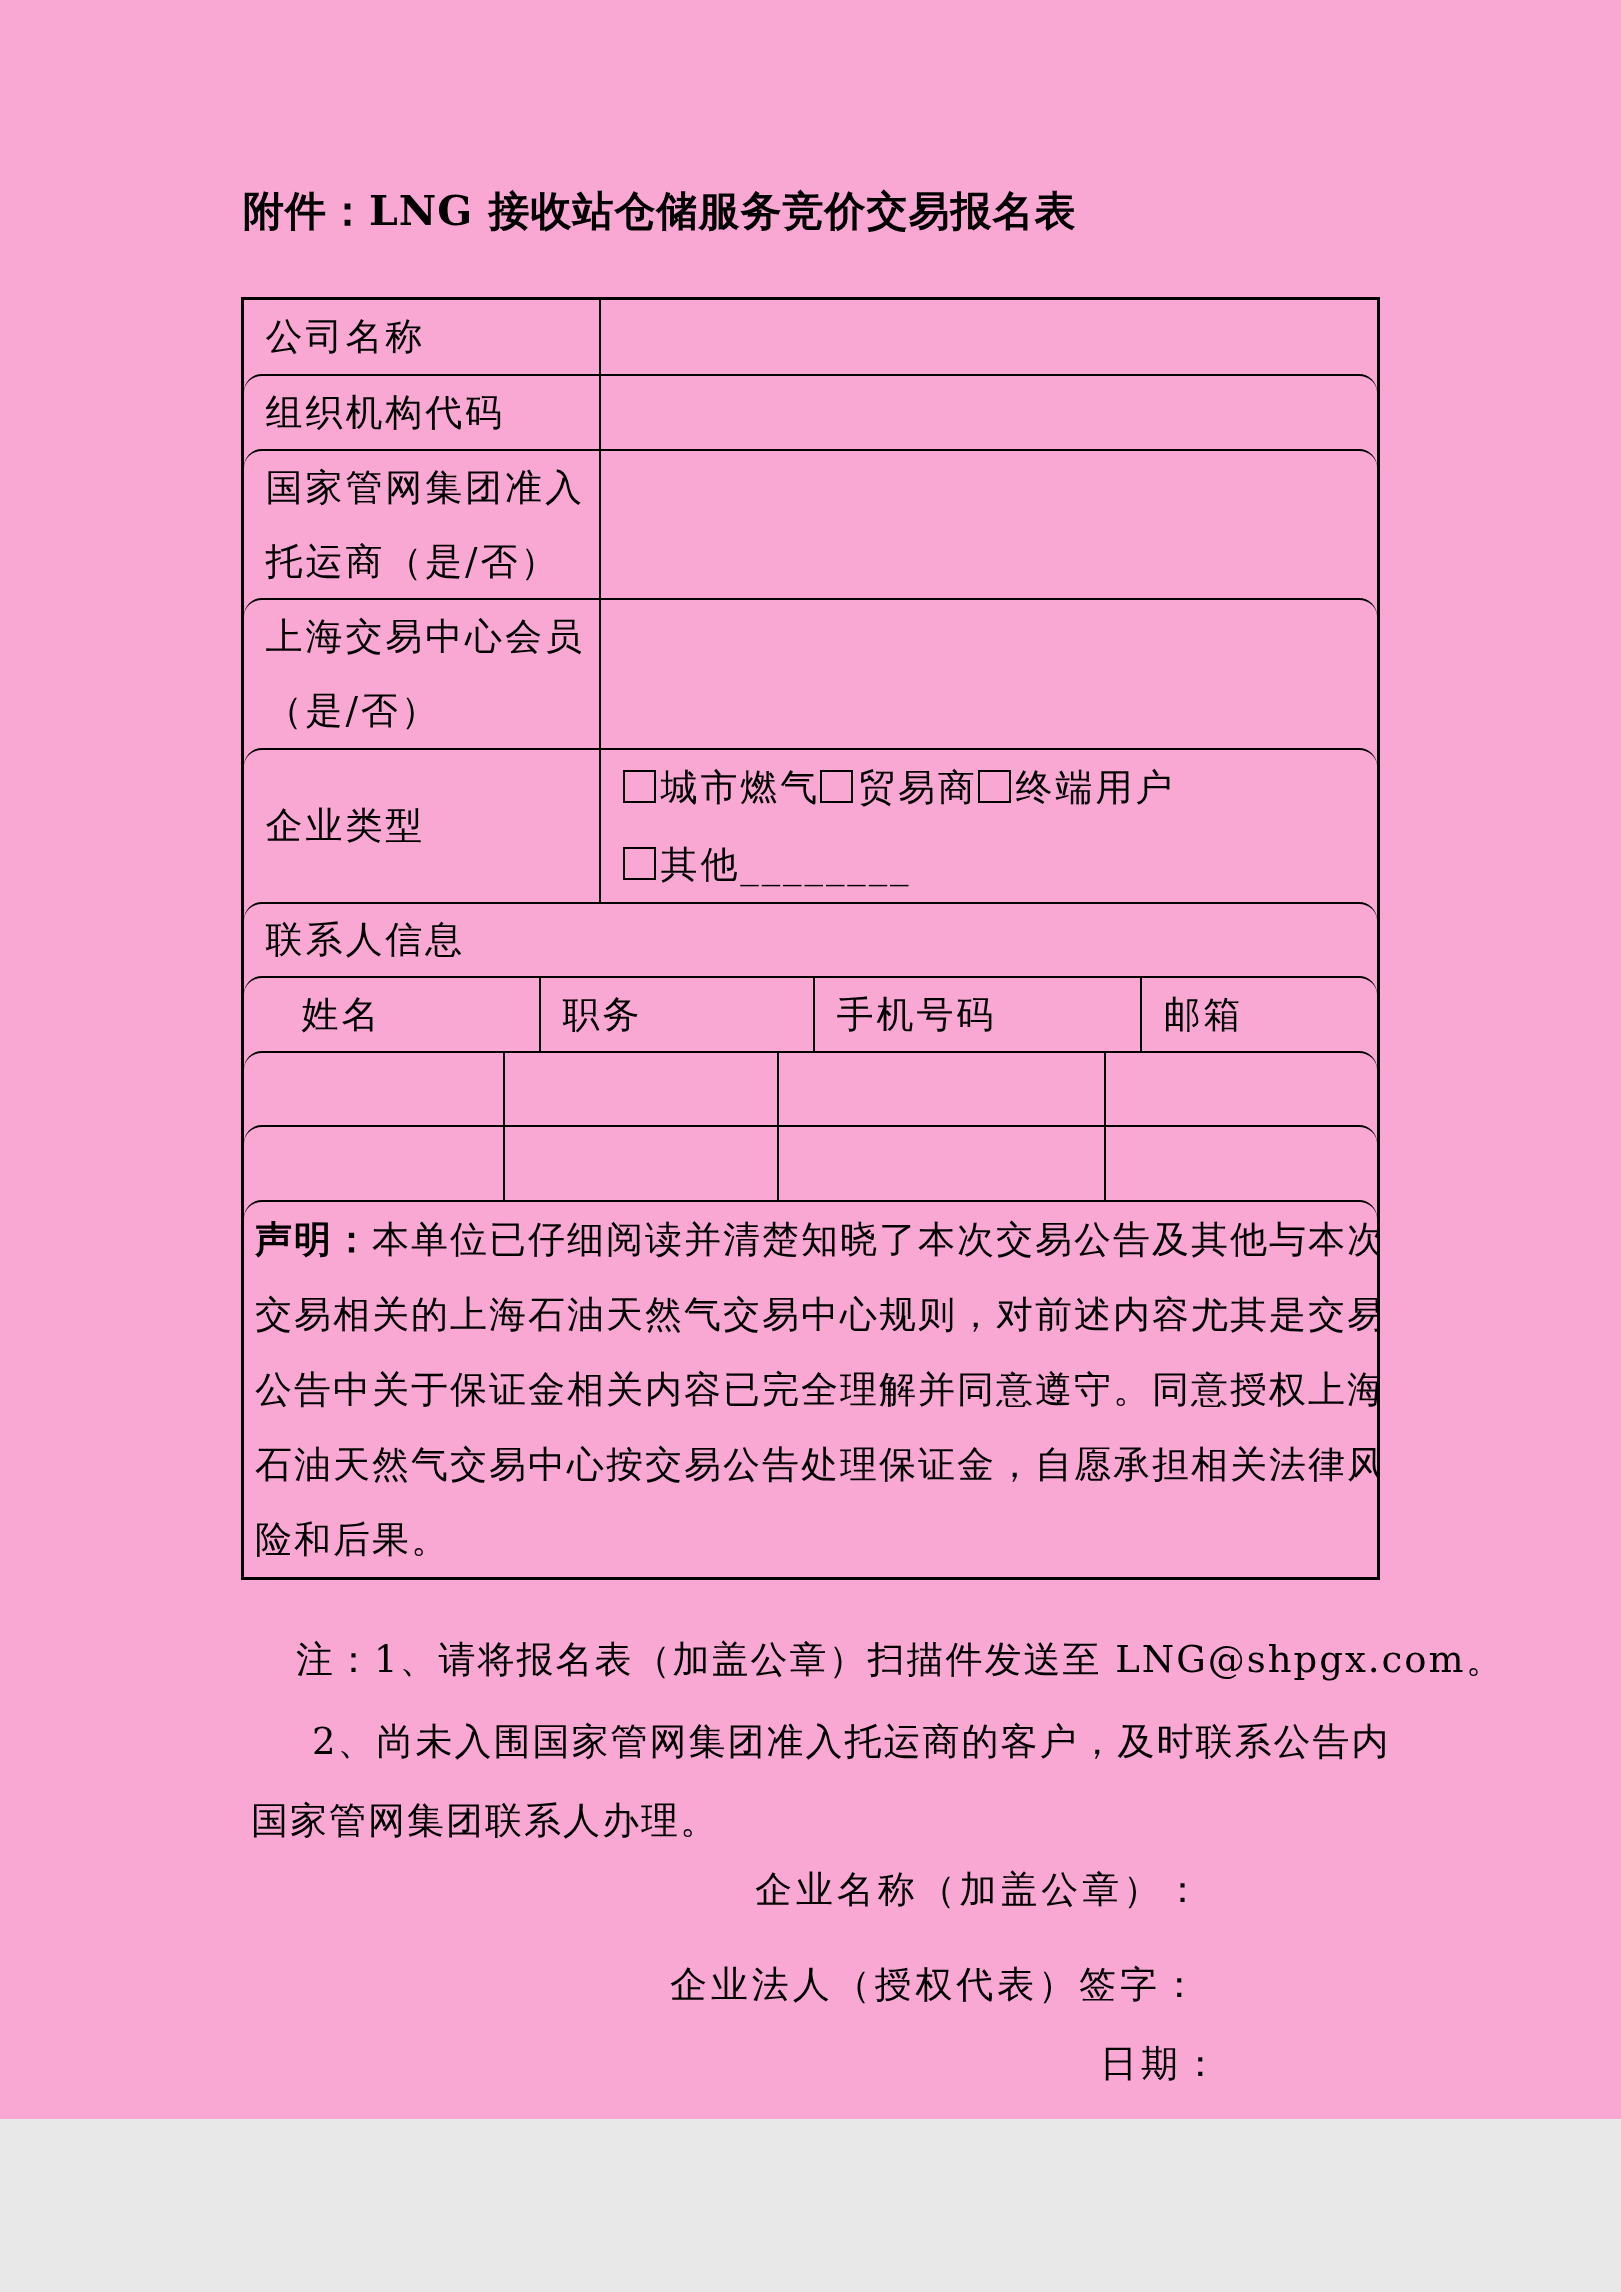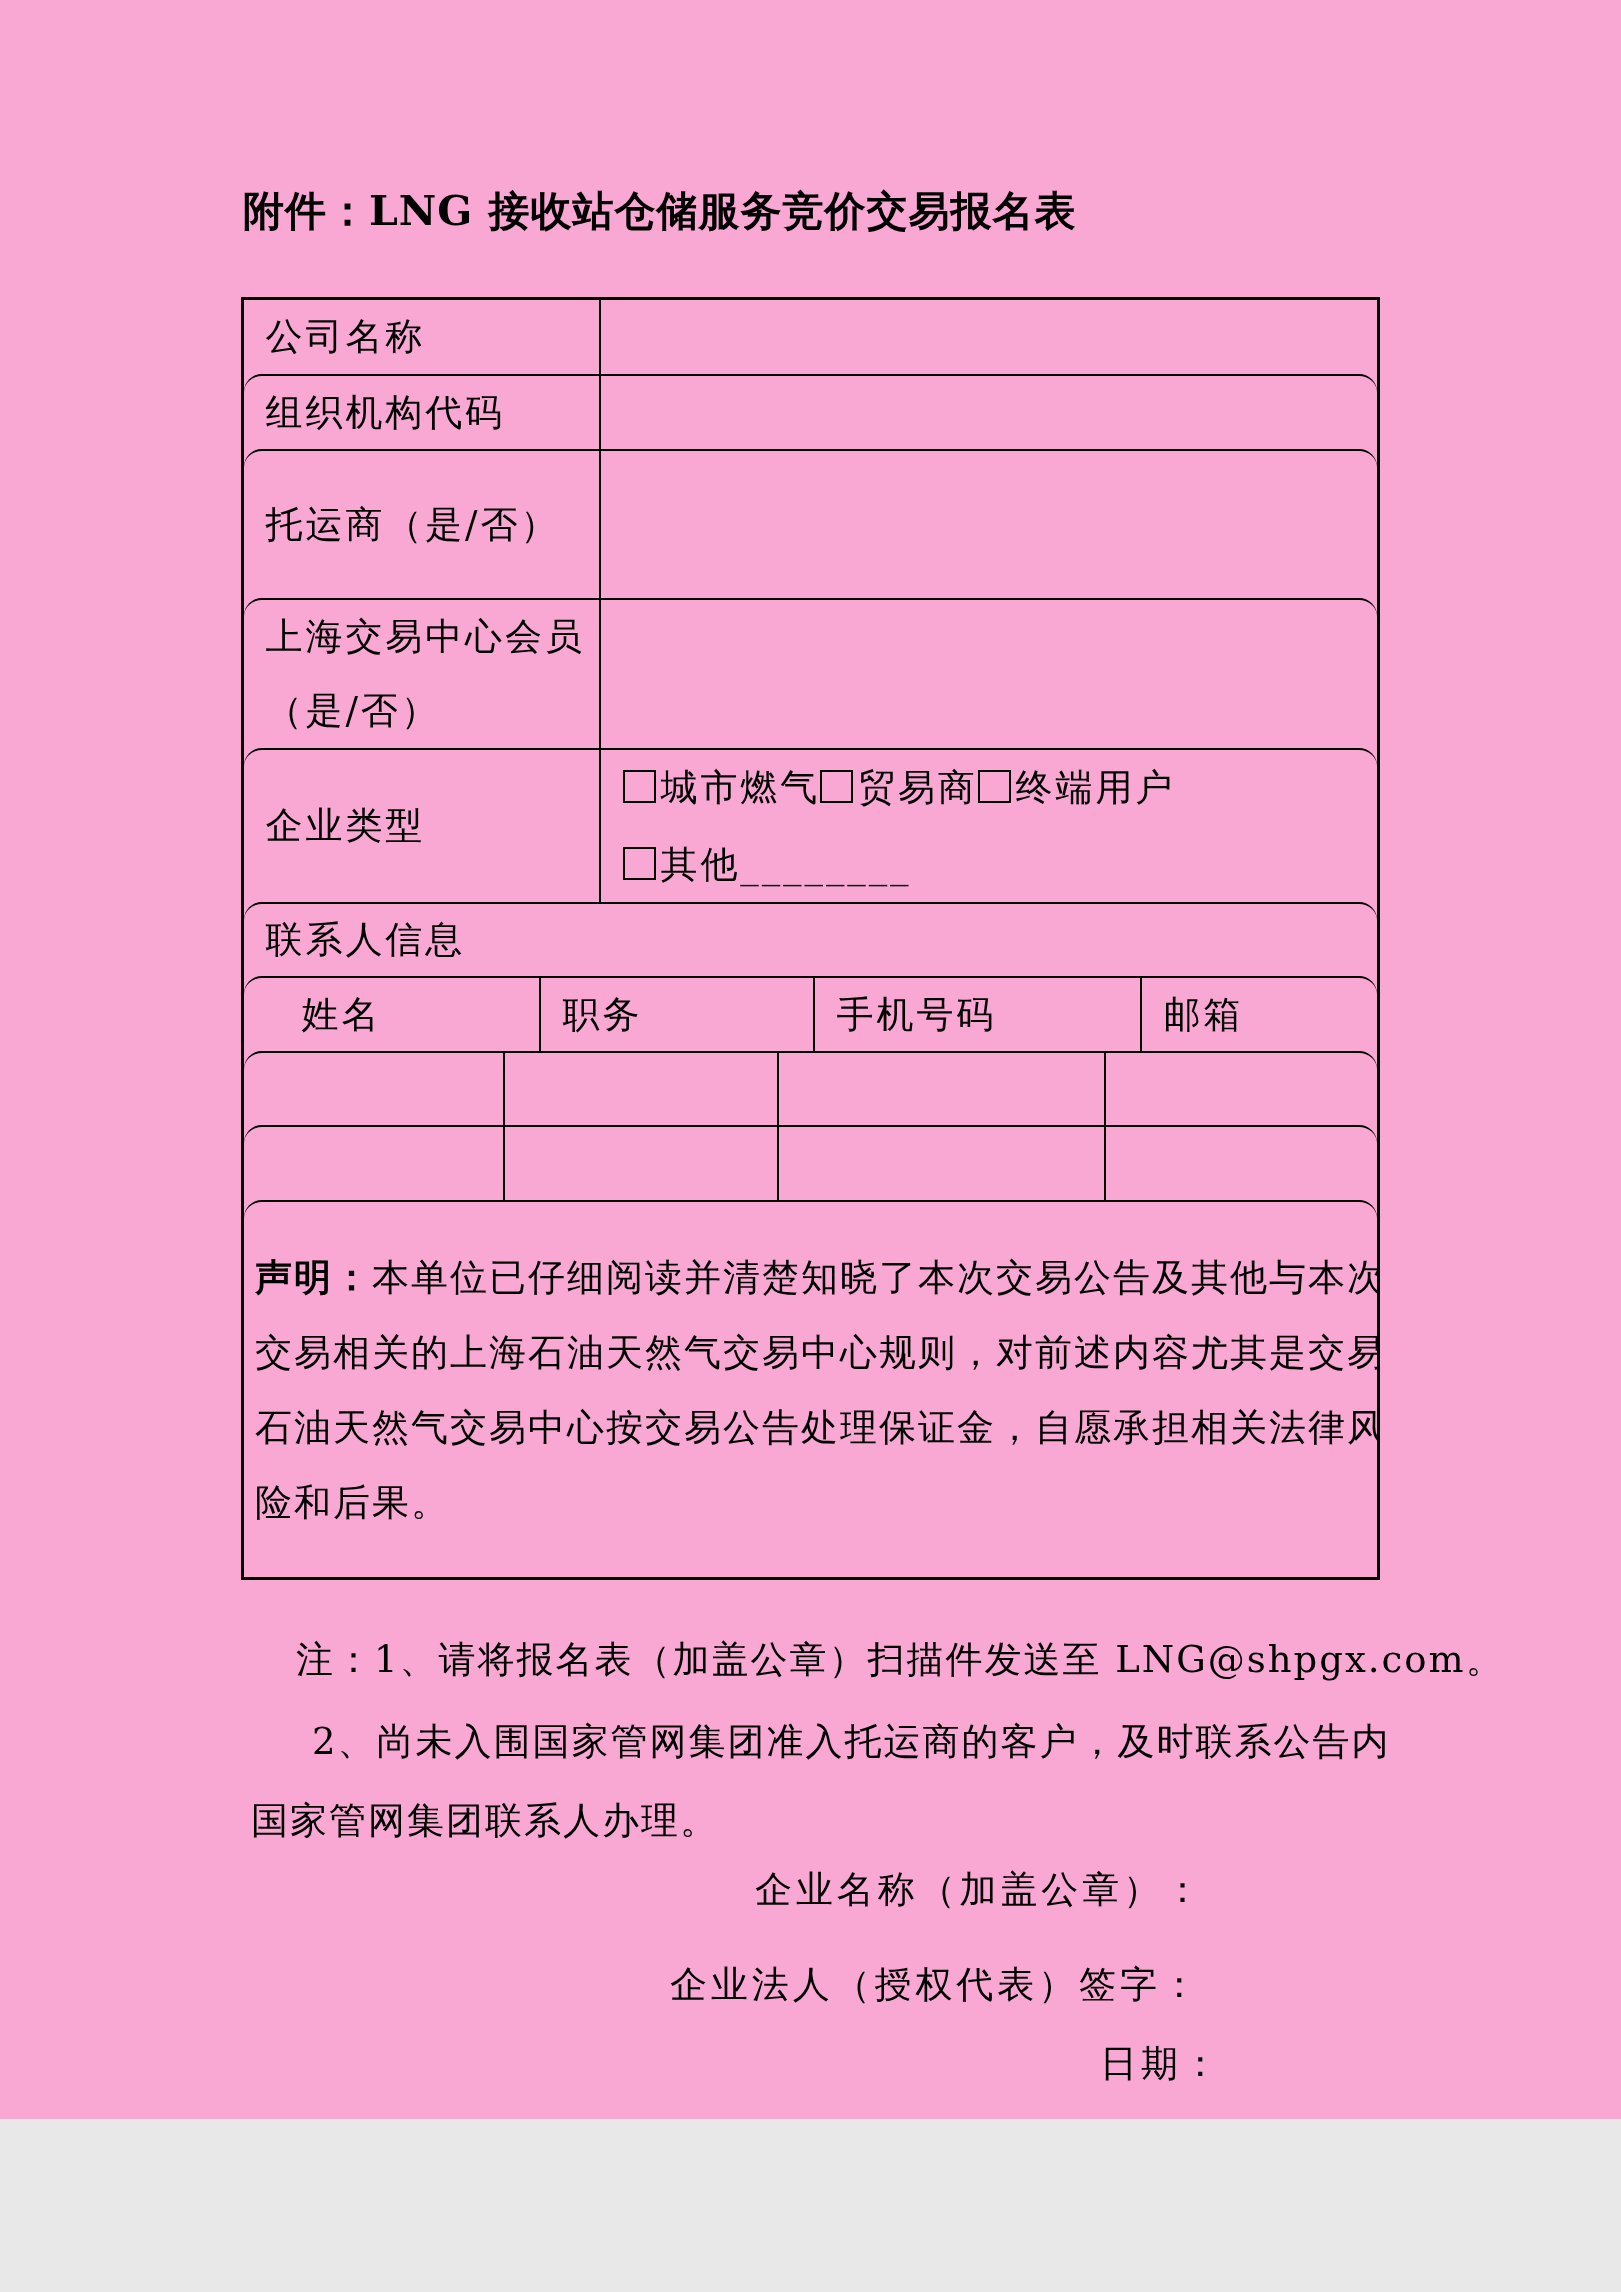--- a/index.html
+++ b/index.html
@@ -75,20 +75,21 @@
       <div class="tcell valcol"></div>
     </div>
 
     <div class="trow h2">
       <div class="tcell lblcol">组织机构代码</div>
       <div class="tcell valcol"></div>
     </div>
 
     <div class="trow h3">
       <div class="tcell lblcol">
+        <div class="two-line">国家管网集团准入</div>
         <div class="two-line">托运商（是/否）</div>
       </div>
       <div class="tcell valcol"></div>
     </div>
 
     <div class="trow h4">
       <div class="tcell lblcol">
         <div class="two-line">上海交易中心会员</div>
         <div class="two-line">（是/否）</div>
       </div>
@@ -129,20 +130,21 @@
       <div class="tcell c1"></div>
       <div class="tcell c2"></div>
       <div class="tcell c3"></div>
       <div class="tcell c4"></div>
     </div>
 
     <div class="trow h10">
       <div class="tcell valcol decl">
         <div class="decl-line"><span class="b">声明：</span><span>本单位已仔细阅读并清楚知晓了本次交易公告及其他与本次</span></div>
         <div class="decl-line">交易相关的上海石油天然气交易中心规则，对前述内容尤其是交易</div>
+        <div class="decl-line">公告中关于保证金相关内容已完全理解并同意遵守。同意授权上海</div>
         <div class="decl-line">石油天然气交易中心按交易公告处理保证金，自愿承担相关法律风</div>
         <div class="decl-line">险和后果。</div>
       </div>
     </div>
 
   </div>
 
   <div class="abs" style="left:296px; top:1635px;">注：1、请将报名表（加盖公章）扫描件发送至 LNG@shpgx.com。</div>
   <div class="abs" style="left:312px; top:1717px;">2、尚未入围国家管网集团准入托运商的客户，及时联系公告内</div>
   <div class="abs" style="left:251px; top:1796px;">国家管网集团联系人办理。</div>

